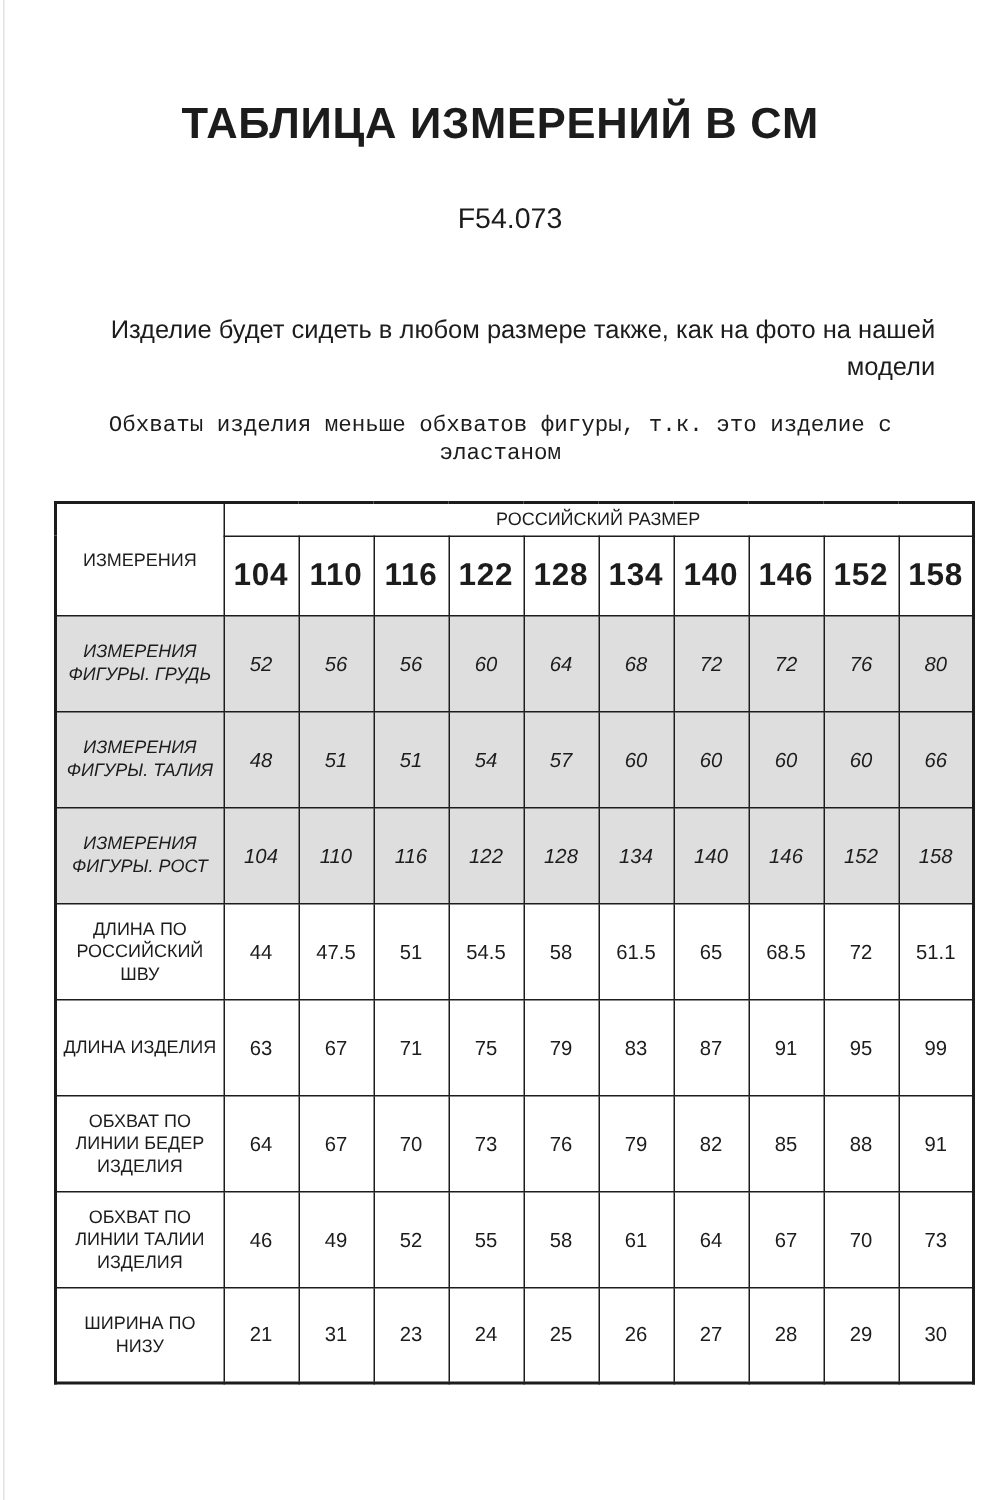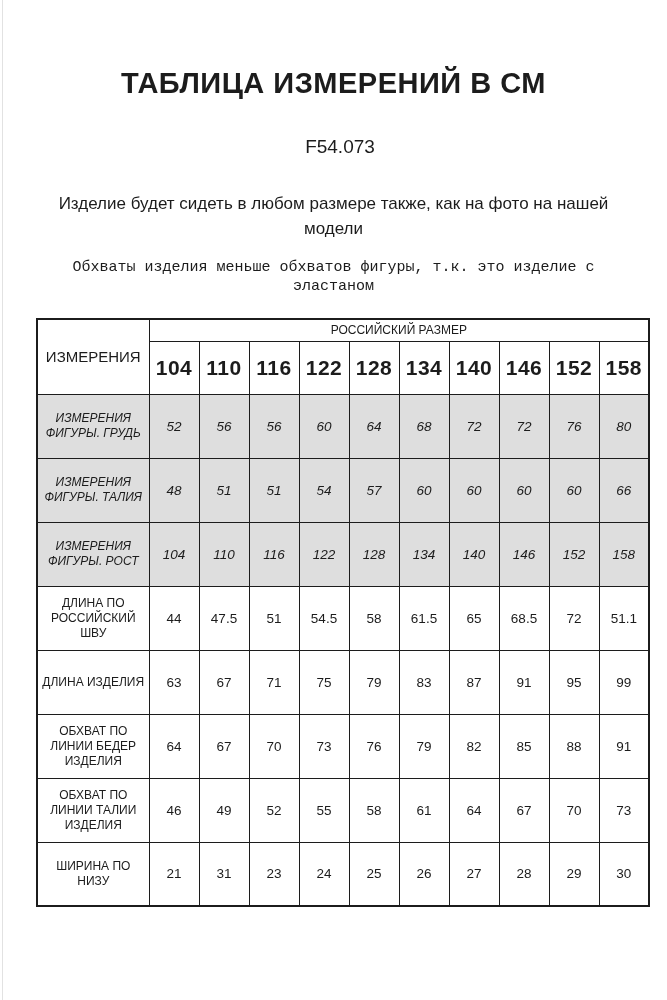--- a/index.html
+++ b/index.html
@@ -33,23 +33,23 @@
     line-height: 34px;
   }
   .article-code {
     margin-top: 36px;
     text-align: center;
     font-size: 19px;
     line-height: 22px;
     padding-left: 13px;
   }
   .fit-note {
-    margin: 33px auto 0 auto;
+    margin: 49px auto 0 auto;
     width: 580px;
-    text-align: center;
+    text-align: right;
     font-size: 17px;
     line-height: 25px;
   }
   .elastane-note {
     margin: 17px auto 0 auto;
     width: 600px;
     text-align: center;
     font-size: 15px;
     line-height: 19px;
     font-family: Liberation Mono, monospace;
@@ -72,21 +72,21 @@
     background: #ffffff;
     font-weight: normal;
   }
   tr.group-header-row { height: 22px; }
   .group-header-cell {
     font-size: 12px;
     line-height: 14px;
   }
   tr.sizes-row { height: 53px; }
   .corner-cell {
-    font-size: 15px;
+    font-size: 12px;
   }
   .size-cell {
     font-size: 21px;
     font-weight: bold !important;
     letter-spacing: 0.5px;
   }
   tbody tr { height: 64px; }
   .row-label {
     font-size: 12px;
     line-height: 15px;

